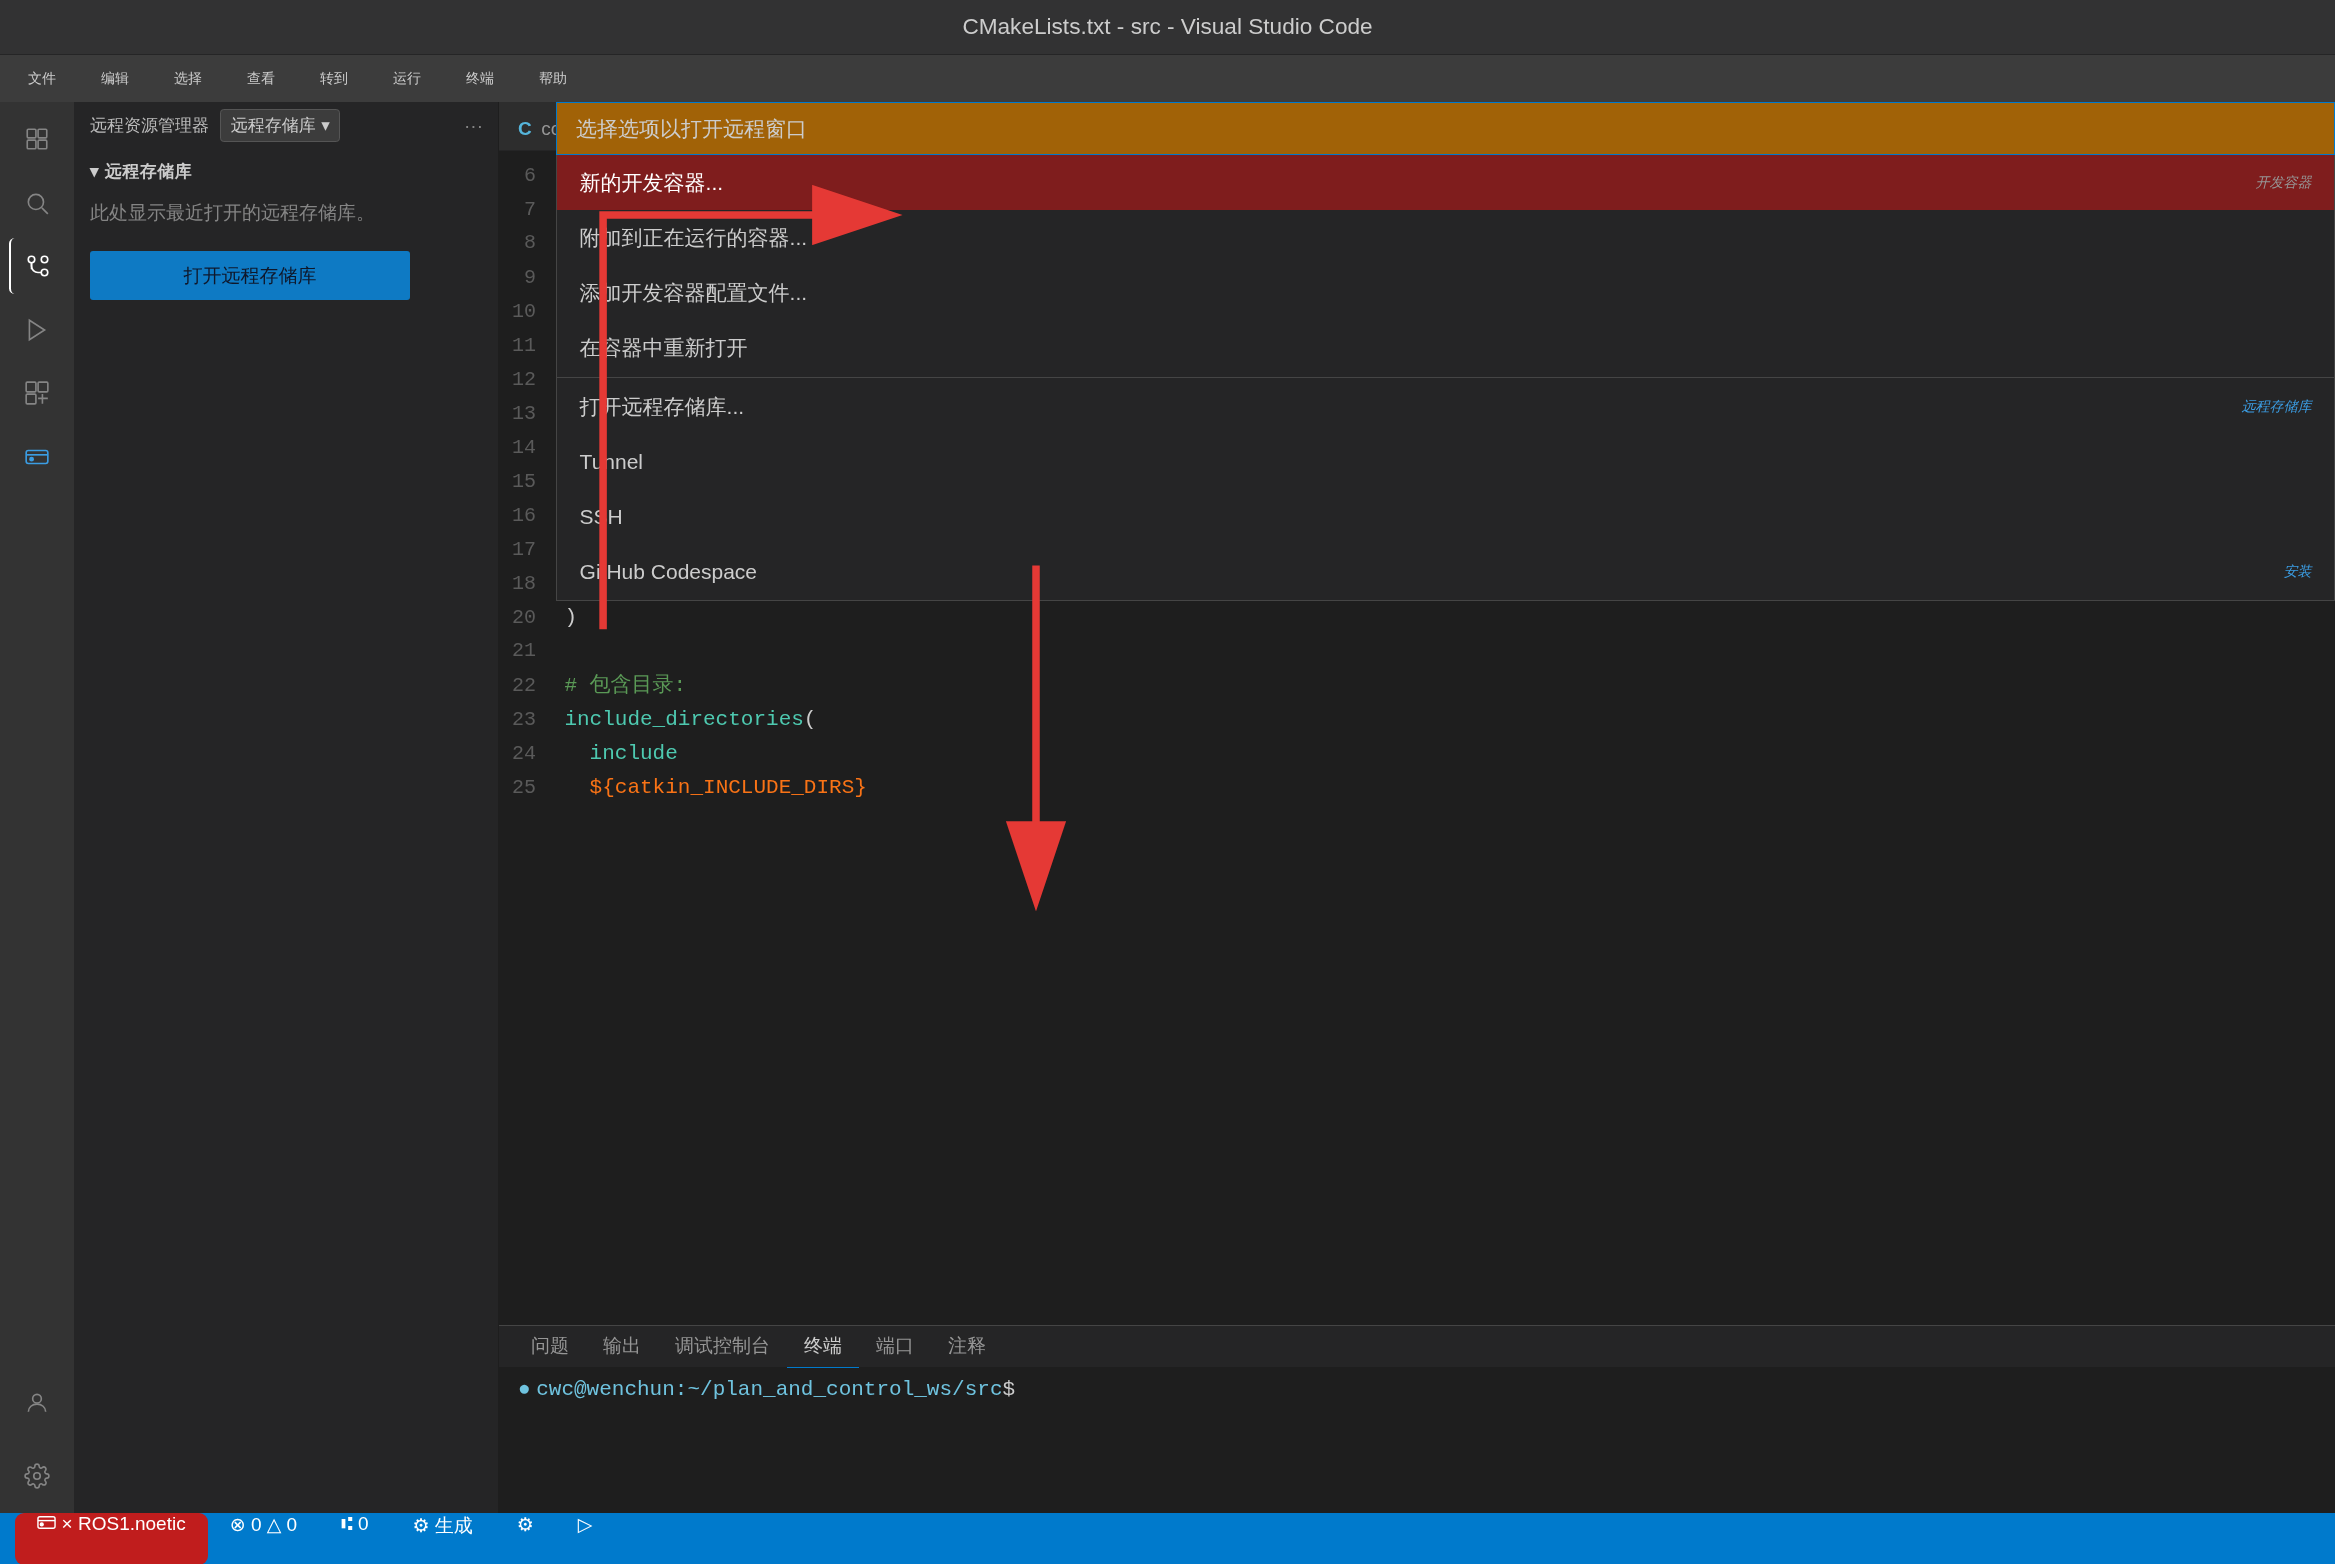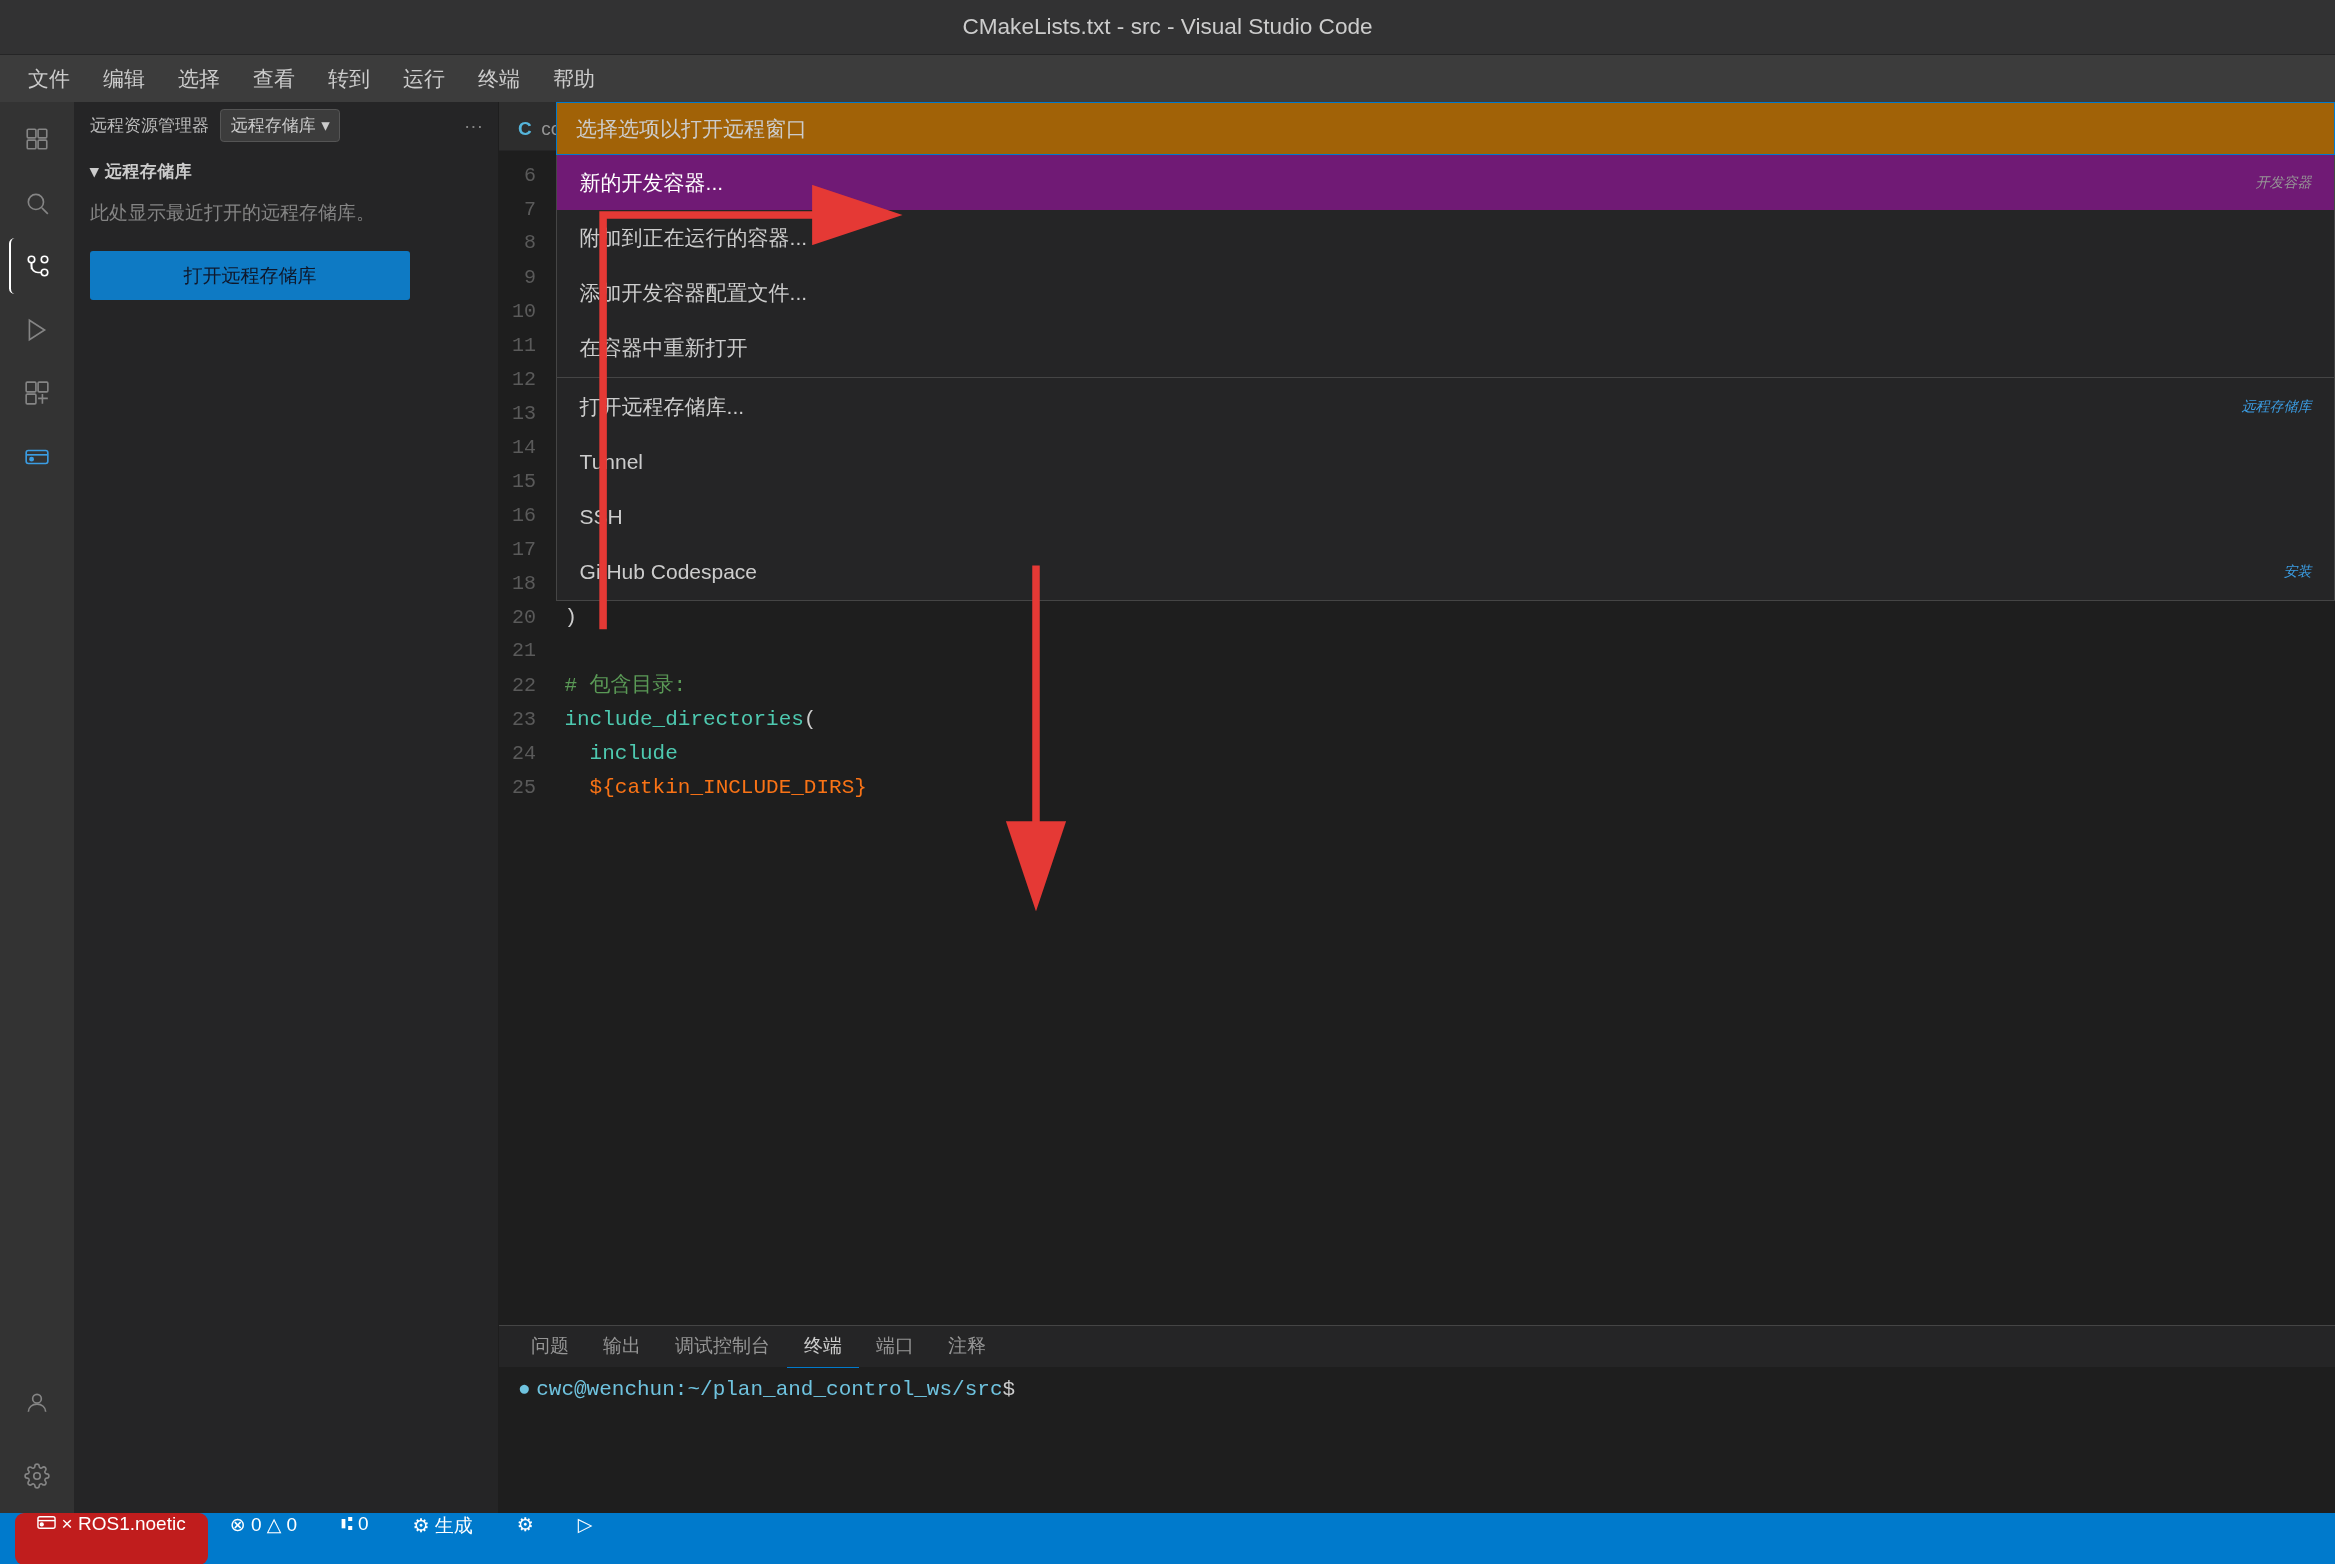--- a/index.html
+++ b/index.html
@@ -27,22 +27,22 @@
       z-index: 100;
     }
 
     
     .menu-bar {
       height: 47px;
       background: #3c3c3c;
       display: flex;
       align-items: center;
       padding: 0 15px;
-      gap: 7px;
-      font-size: 21px;
+      gap: 19px;
+      font-size: 14px;
     }
     .menu-item {
       padding: 5.6px 13px;
       cursor: pointer;
       border-radius: 3.8px;
       color: #cccccc;
     }
 
     
     .main-layout {
@@ -312,21 +312,21 @@
     .quick-pick-item {
       height: 55px;
       display: flex;
       align-items: center;
       padding: 0 22.6px;
       font-size: 21px;
       cursor: pointer;
       color: #cccccc;
       position: relative;
     }
-    .quick-pick-item.selected { background: #701a75; color: #ffffff; }
+    .quick-pick-item.selected { background: #7f1d1d; color: #ffffff; }
     .quick-pick-item-right {
       margin-left: auto;
       color: #969696;
       font-size: 14px;
       font-style: italic;
     }
     .quick-pick-divider {
       height: 0.9px;
       background: #454545;
       margin: 1.9px 0;

